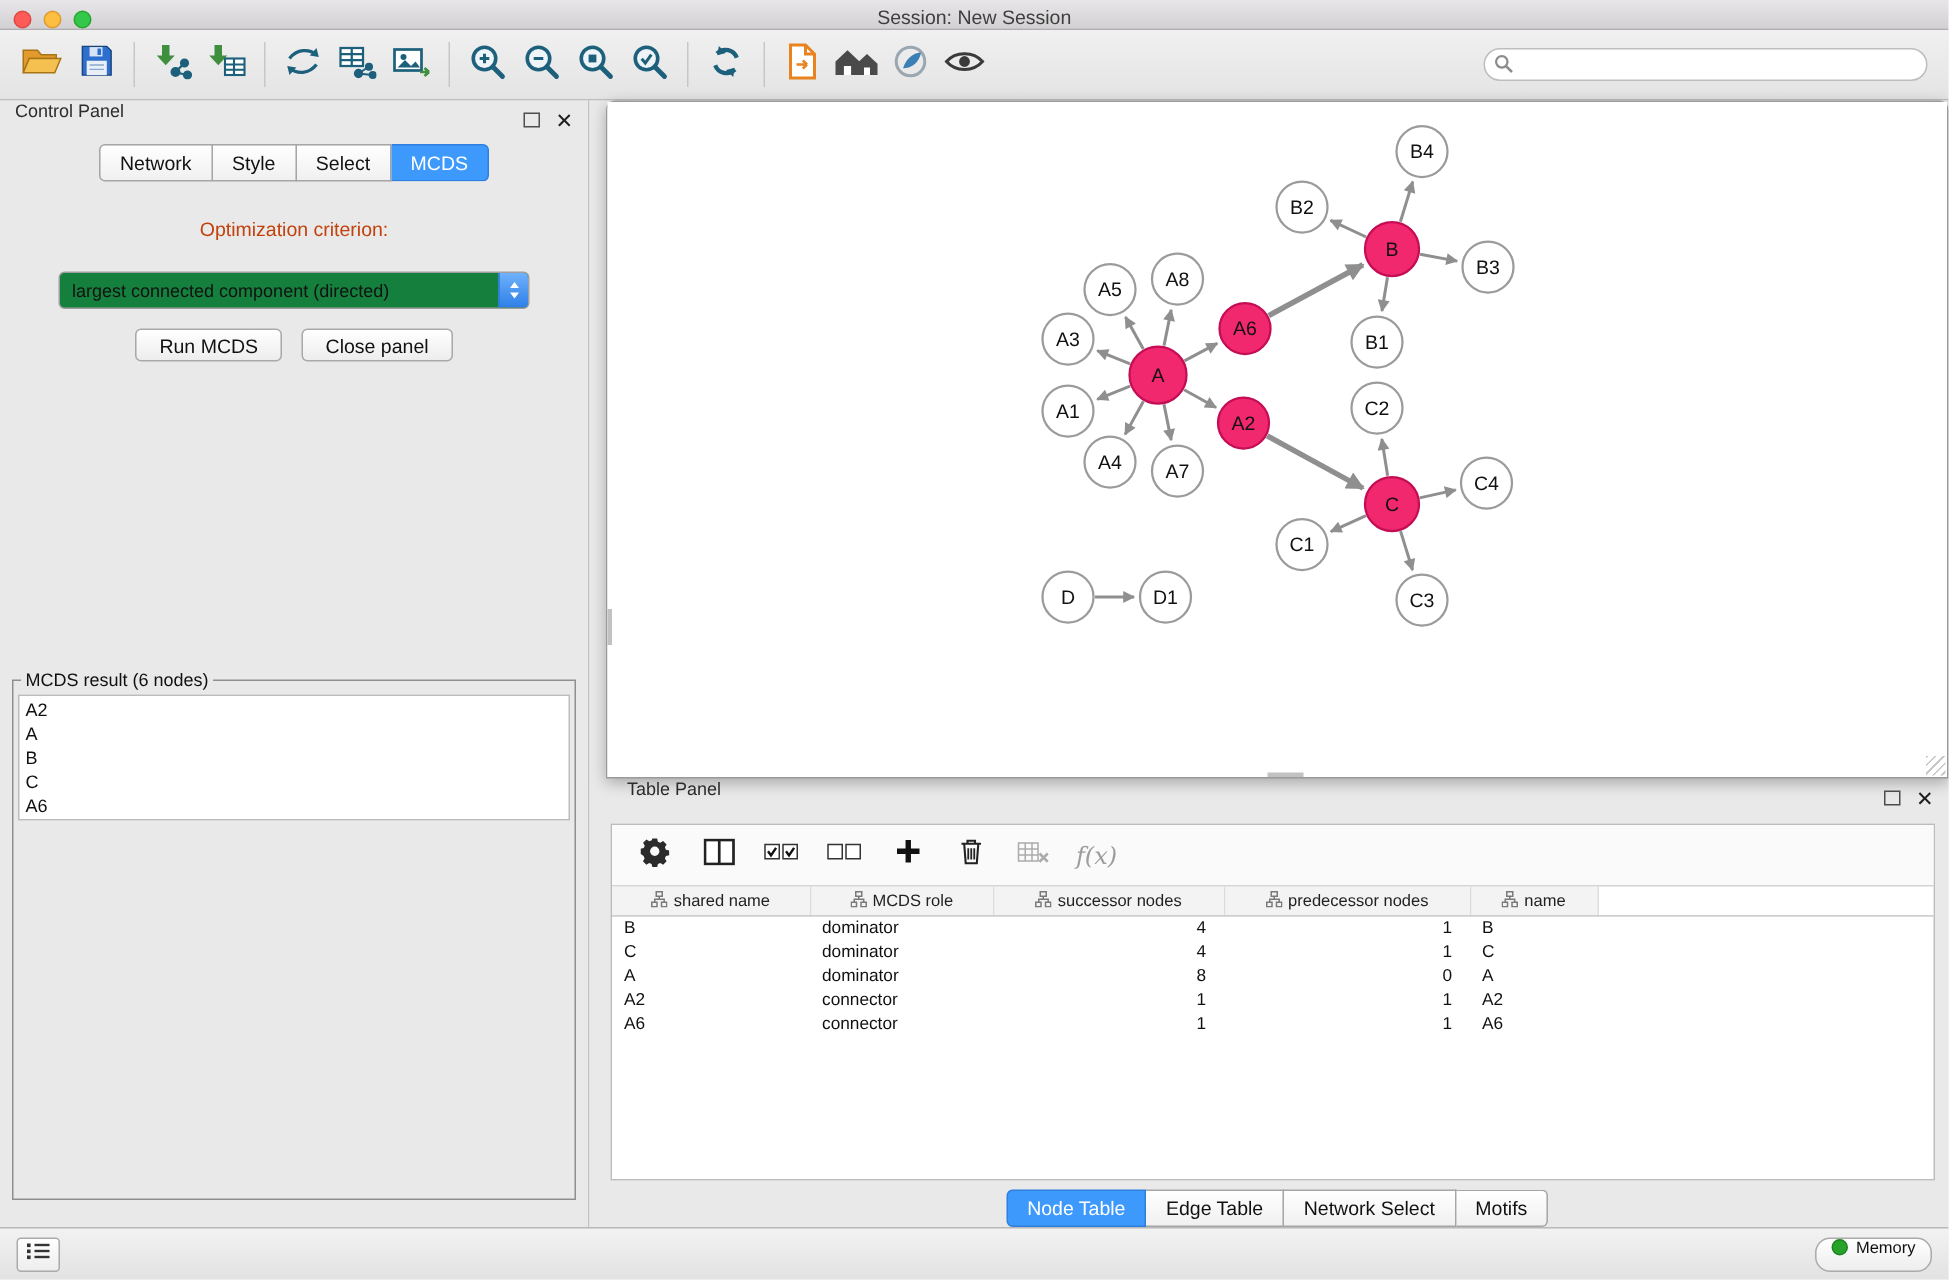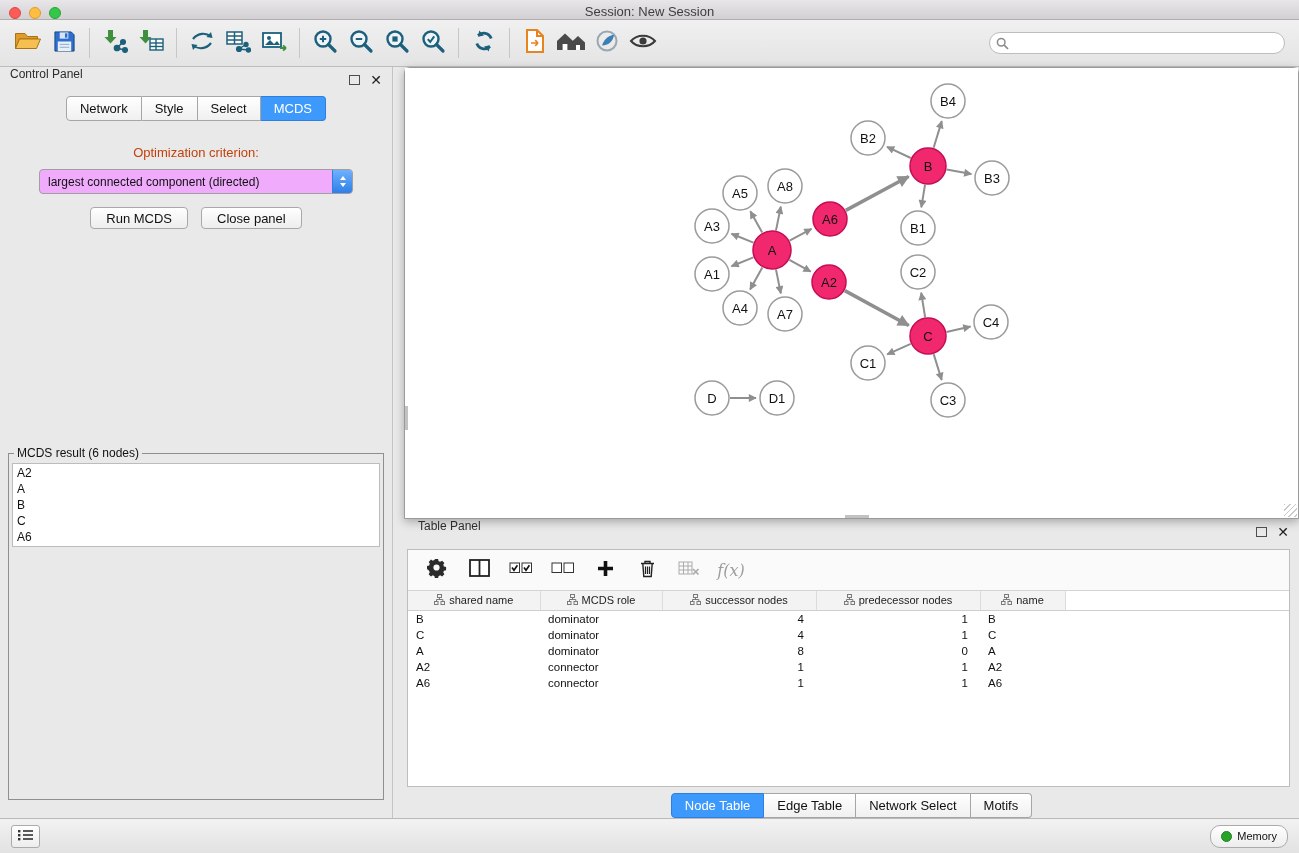--- a/index.html
+++ b/index.html
@@ -38,21 +38,21 @@
   .seg{display:flex;justify-content:center}
   .cp-tabs{margin:3px 0 0;flex:none}
   .seg .tab{border:1px solid #a6a6a6;border-left:none;background:linear-gradient(#ffffff,#f0f0f0);
     padding:4px 13px;font-size:13px;color:#111;white-space:nowrap}
   .seg .tab:first-child{border-left:1px solid #a6a6a6;border-radius:4px 0 0 4px}
   .seg .tab:last-child{border-radius:0 4px 4px 0}
   .seg .tab.active{background:#3d99fc;border-color:#2f7fe0;color:#fff}
   .cp-body{flex:1;display:flex;flex-direction:column;min-height:0}
   .opt-label{margin-top:24px;text-align:center;font-size:13px;color:#c2410c}
   .dropdown{display:flex;align-items:center;width:312px;height:23px;border:1px solid #9f9f9f;border-radius:4px;
-    background:#f0abfc;margin:9px auto 0;overflow:hidden}
+    background:#15803d;margin:21px auto 0;overflow:hidden}
   .dropdown .val{flex:1;font-size:12px;padding-left:8px;white-space:nowrap;color:#111}
   .stepper{width:19px;height:23px;background:linear-gradient(#6fb1fc,#2e7fe8);display:flex;flex-direction:column;
     align-items:center;justify-content:center;flex:none;border-left:1px solid #2e7fe8}
   .tri-up{width:0;height:0;border-left:3.5px solid transparent;border-right:3.5px solid transparent;
     border-bottom:4.5px solid #fff;margin-bottom:2.5px}
   .tri-down{width:0;height:0;border-left:3.5px solid transparent;border-right:3.5px solid transparent;
     border-top:4.5px solid #fff}
   .btn-row{display:flex;justify-content:center;gap:13px;margin-top:13px}
   .mac-btn{height:22px;padding:0 15px;border:1px solid #a9a9a9;border-radius:4px;
     background:linear-gradient(#ffffff,#ededed);font-size:13px;color:#111;
@@ -98,21 +98,21 @@
   table.node-table td{height:16px;padding:0 8px;white-space:nowrap;overflow:hidden;font-size:11.5px}
   table.node-table td.num{text-align:right;padding-right:12px}
   .tp-tabs{height:36px;display:flex;align-items:center;justify-content:center;flex:none}
 
   
   .statusbar{height:34px;flex:none;display:flex;align-items:center;padding:0 11px;
     background:linear-gradient(#f2f2f2,#e2e2e2);border-top:1px solid #b9b9b9}
   .sb-left-btn{width:27px;height:21px;border:1px solid #ababab;border-radius:3px;
     background:linear-gradient(#fff,#ededed);display:flex;align-items:center;justify-content:center}
   .memory-btn{margin-left:auto;height:21px;border:1px solid #ababab;border-radius:10px;
-    background:linear-gradient(#fff,#ededed);display:flex;align-items:center;gap:5px;padding:0 10px;font-size:11px;color:#111}
+    background:linear-gradient(#fff,#ededed);display:flex;gap:5px;padding:0 10px;font-size:11px;color:#111}
   .memory-btn .dot{width:9px;height:9px;border-radius:50%;background:#28a32a;border:1px solid #1d8220}
 </style>
 </head>
 <body>
 
 <div class="app">
 
   <div class="titlebar">
     <div class="lights">
       <span class="light red"></span>

